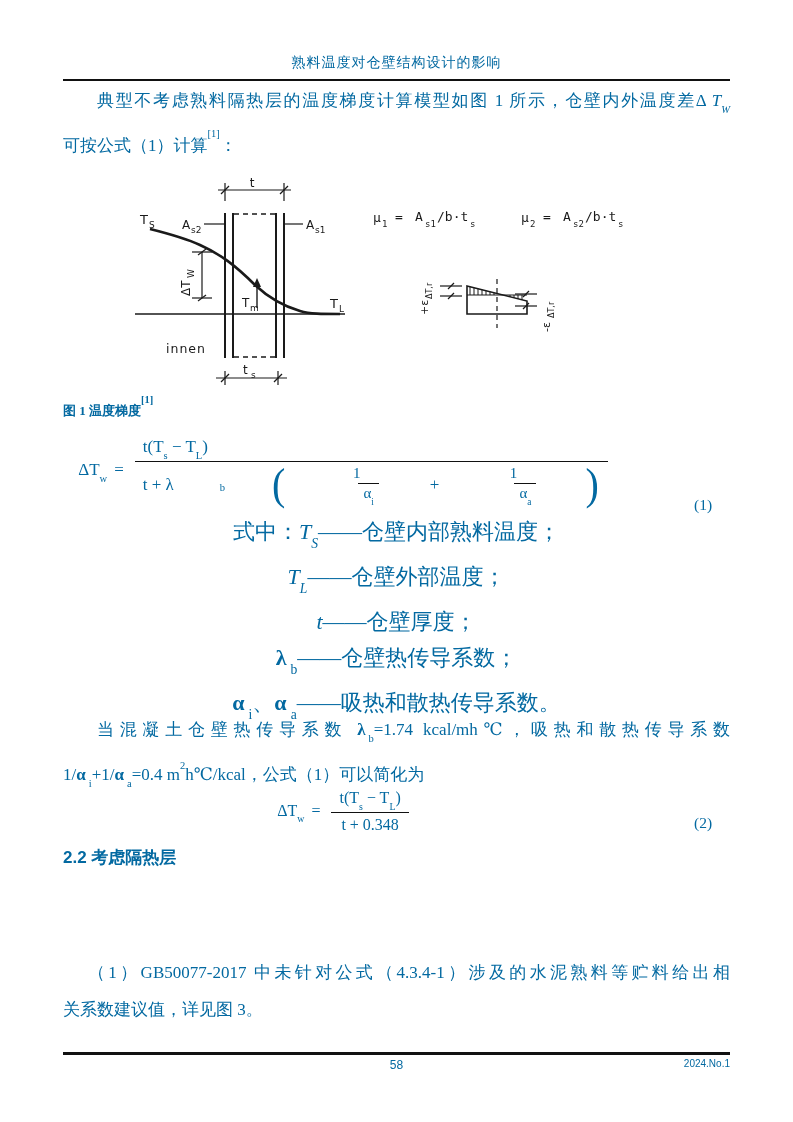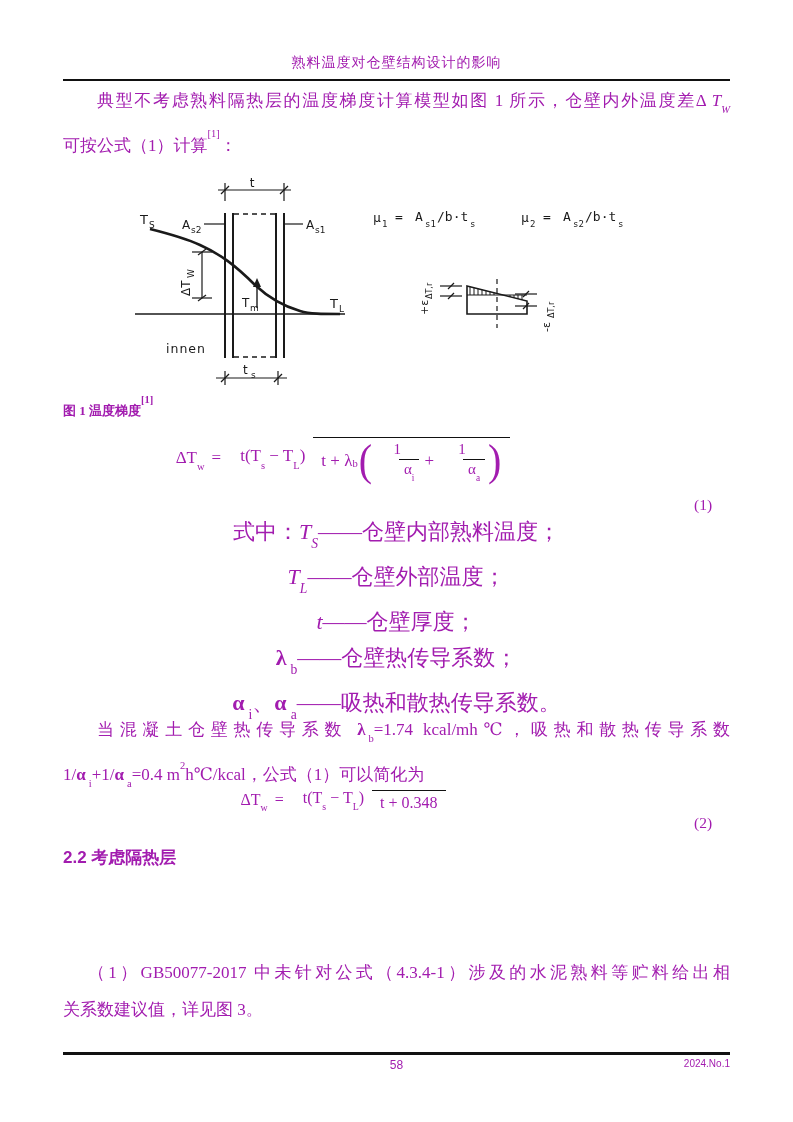--- a/index.html
+++ b/index.html
@@ -1,18 +1,18 @@
 <!DOCTYPE html>
 <html><head>
 <meta charset="utf-8">
 <style>
   html,body{margin:0;padding:0;background:#e8e8e8;}
   .page{
     position:relative;width:793px;height:1122px;background:#ffffff;
-    margin:0 auto;overflow:hidden;color:#a21caf;
+    margin:0 auto;overflow:hidden;color:#0369a1;
     font-family:"Liberation Serif","DejaVu Serif",serif;
   }
   .abs{position:absolute;}
   
   .hdr-title{top:54px;left:63px;width:667px;text-align:center;font-size:14px;letter-spacing:1px;}
   .hdr-rule{top:79px;left:63px;width:667px;height:2px;background:#111;}
   
   .para{left:63px;width:667px;font-size:17px;line-height:34px;}
   .jline{text-align:justify;text-align-last:justify;}
   .indent{padding-left:34px;}
@@ -24,23 +24,23 @@
   sup.pw{font-size:0.62em;position:relative;top:-0.45em;}
   
   .caption{top:401px;left:63px;width:667px;text-align:left;font-size:13px;font-weight:600;}
   
   .eq-block{left:63px;width:560px;display:flex;justify-content:center;align-items:center;
             font-family:"Liberation Serif","DejaVu Serif",serif;}
   .eq1{top:437px;font-size:17px;}
   .eq2{top:789px;font-size:16px;}
   .eq-lhs{margin-right:4px;white-space:nowrap;}
   .eqs{margin:0 7px;}
-  .frac{display:inline-flex;flex-direction:row;align-items:center;vertical-align:middle;}
+  .frac{display:inline-flex;flex-direction:column;vertical-align:middle;}
   .frac .num{padding:0 8px 3px;white-space:nowrap;}
-  .frac .den{border-top:1.6px solid #111;padding:3px 8px 0;display:flex;align-items:center;white-space:nowrap;}
+  .frac .den{border-top:1.6px solid #111;padding:3px 8px 0;display:flex;align-items:center;white-space:nowrap;gap:46px;}
   .sfrac{display:inline-flex;flex-direction:column;align-items:center;font-size:15px;margin:0 2px;}
   .sfrac .n{padding:0 5px 1px;}
   .sfrac .d{border-top:1.4px solid #111;padding:1px 5px 0;margin-left:24px;}
   .bigp{font-size:40px;font-weight:300;line-height:0.9;transform:scaleY(1.1);padding:0 1px;}
   .plus{margin:0 3px;}
   .eq-num{font-size:15.5px;width:40px;text-align:left;}
   .eq1-num{top:496px;left:694px;}
   .eq2-num{top:814px;left:694px;}
   
   .where{top:514px;left:63px;width:667px;font-size:22px;line-height:36.5px;}

